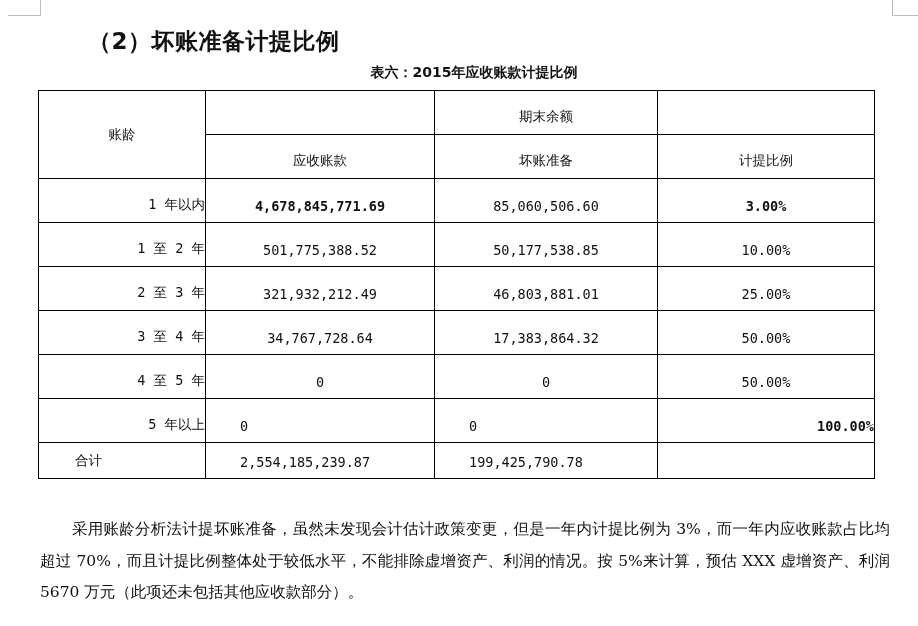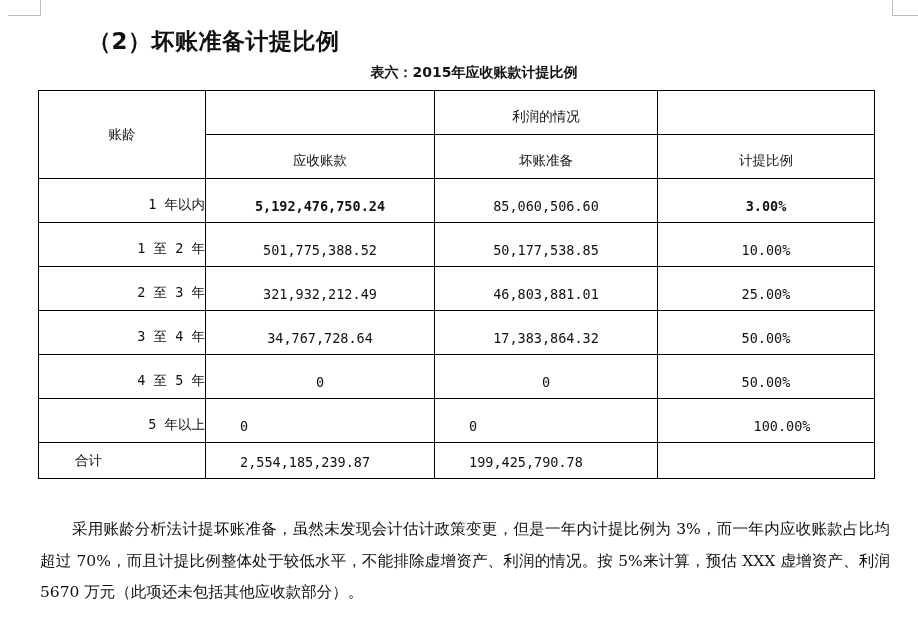--- a/index.html
+++ b/index.html
@@ -16,21 +16,21 @@
   table.grid td { border:1.5px solid #000; font-size:13.5px; padding:0; vertical-align:bottom;
                   font-family:"DejaVu Sans Mono","Liberation Mono",monospace; }
   .c0 { width:167px; } .c1 { width:229px; } .c2 { width:223px; } .c3 { width:217px; }
   .h1 { height:44px; } .h2 { height:44px; } .r { height:44px; } .rt { height:36px;padding-left:25px; }
   td .cell { display:block; padding-bottom:8px; }
   .center { text-align:center; }
   .hdr-zh { font-family:"DejaVu Sans","Liberation Sans",sans-serif; font-size:14px; }
   .age { text-align:right; font-family:"DejaVu Sans","Liberation Sans",sans-serif; font-size:14px; }
   .bold { font-weight:bold; }
   .left-pad { text-align:left; padding-left:34px !important; }
-  .left-pad-sm { text-align:center; padding-left:32px !important; }
+  .left-pad-sm { text-align:right; padding-left:32px !important;font-weight:bold; }
   .mid { vertical-align:middle !important; }
   .para { position:absolute; left:40px; width:850px; top:514px; font-size:15.5px; line-height:31.5px;
           font-family:"DejaVu Serif","Liberation Serif",serif; text-align:justify; }
   .para p { margin:0; }
   .indent { text-indent:32px; }
 </style>
 </head>
 <body>
 
 <div class="corner corner-tl"></div>
@@ -46,41 +46,41 @@
       <col class="c2">
       <col class="c3">
     </colgroup>
   <tbody>
       <tr class="h1">
     <td rowspan="2" class="hdr-zh center mid">
       <span>账龄</span>
     </td>
     <td></td>
     <td class="hdr-zh center">
-          <span class="cell">利润的情况</span>
+          <span class="cell">期末余额</span>
         </td>
     <td></td>
   </tr>
   <tr class="h2">
     <td class="hdr-zh center">
           <span class="cell">应收账款</span>
         </td>
     <td class="hdr-zh center">
           <span class="cell">坏账准备</span>
         </td>
     <td class="hdr-zh center">
           <span class="cell">计提比例</span>
         </td>
   </tr>
   <tr class="r">
     <td class="age">
           <span class="cell">1 年以内</span>
         </td>
     <td class="center bold">
-          <span class="cell">5,192,476,750.24</span>
+          <span class="cell">4,678,845,771.69</span>
         </td>
     <td class="center">
           <span class="cell">85,060,506.60</span>
         </td>
     <td class="center bold">
           <span class="cell">3.00%</span>
         </td>
   </tr>
   <tr class="r">
     <td class="age">

